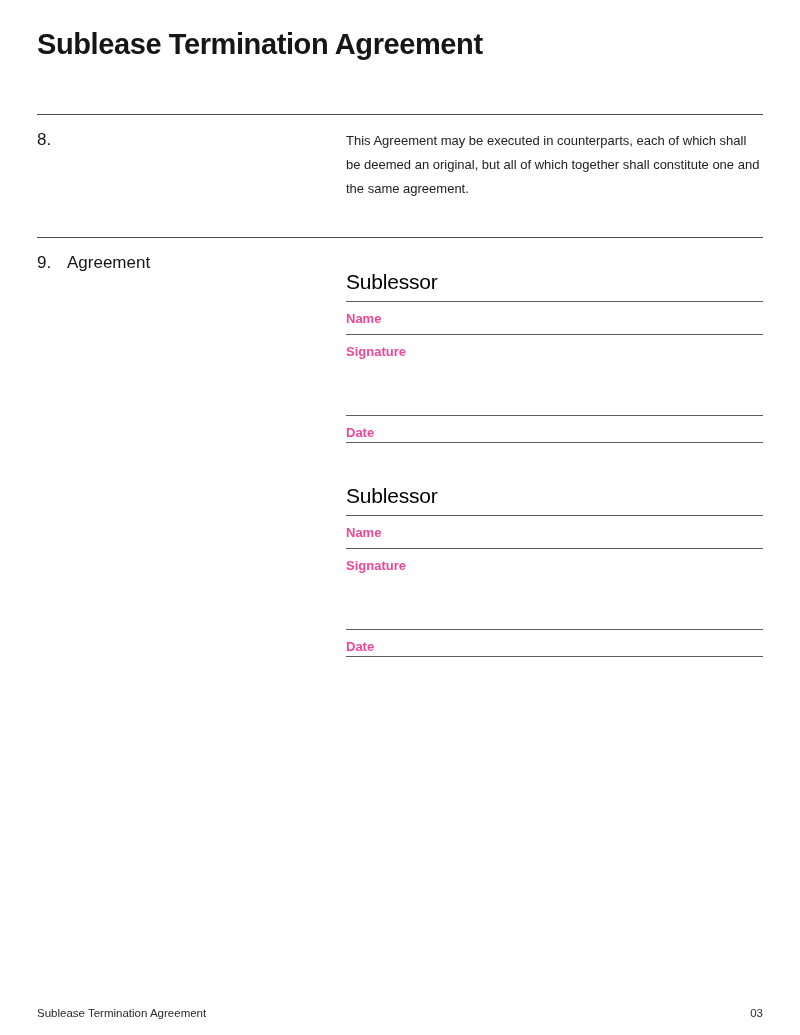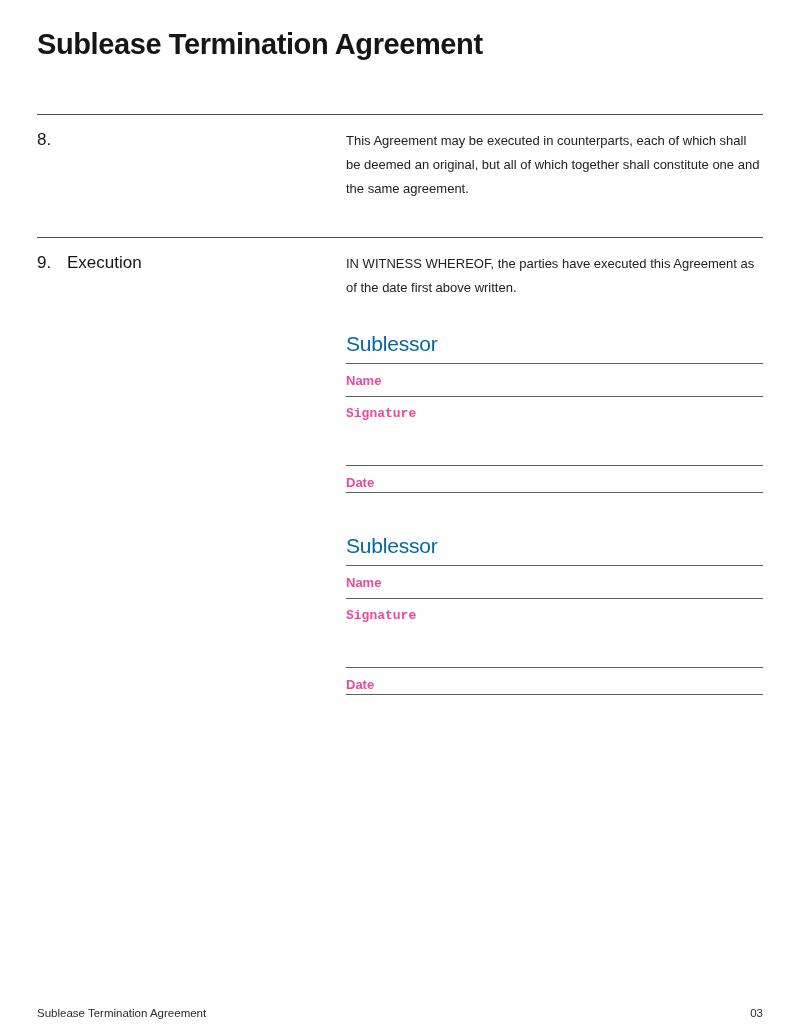--- a/index.html
+++ b/index.html
@@ -57,37 +57,37 @@
     color: #222222;
   }
   .sig-block { width: 417px; }
   .sig-block.first { margin-top: 31px; }
   .sig-block.second { margin-top: 40px; }
   .party-heading {
     font-size: 21px;
     font-weight: 400;
     line-height: 26px;
     letter-spacing: -0.2px;
-    color: #0369a1;
+    color: #000000;
     padding-bottom: 6px;
     border-bottom: 1px solid #5e5e5e;
   }
   .sig-field {
     border-bottom: 1px solid #5e5e5e;
   }
   .sig-field .field-label {
     display: block;
     padding-top: 9px;
     font-size: 13px;
     font-weight: 700;
     line-height: 16px;
     color: #ec4899;
   }
   .sig-field.field-name { padding-bottom: 7px; }
-  .sig-field.field-signature { padding-bottom: 0; font-family: Liberation Mono, monospace; }
+  .sig-field.field-signature { padding-bottom: 12px; }
   .sig-field.field-signature .sig-space { height: 43px; }
   .sig-field.field-date { padding-bottom: 1px; }
   .page-footer {
     position: absolute;
     left: 37px;
     top: 1006px;
     width: 726px;
     display: flex;
     justify-content: space-between;
     font-size: 11.5px;
@@ -107,24 +107,23 @@
       <span class="sec-num">8.</span>
     </div>
     <div class="sec-right">
       <p class="sec-body">This Agreement may be executed in counterparts, each of which shall be deemed an original, but all of which together shall constitute one and the same agreement.</p>
     </div>
   </section>
 
   <section class="section-row sec-9">
     <div class="sec-left">
       <span class="sec-num">9.</span>
-      <span class="sec-label">Execution</span>
+      <span class="sec-label">Agreement</span>
     </div>
     <div class="sec-right">
-      <p class="sec-body">IN WITNESS WHEREOF, the parties have executed this Agreement as of the date first above written.</p>
 
       <div class="sig-block first">
         <h2 class="party-heading">Sublessor</h2>
         <div class="sig-field field-name">
           <span class="field-label">Name</span>
         </div>
         <div class="sig-field field-signature">
           <span class="field-label">Signature</span>
           <div class="sig-space"></div>
         </div>

